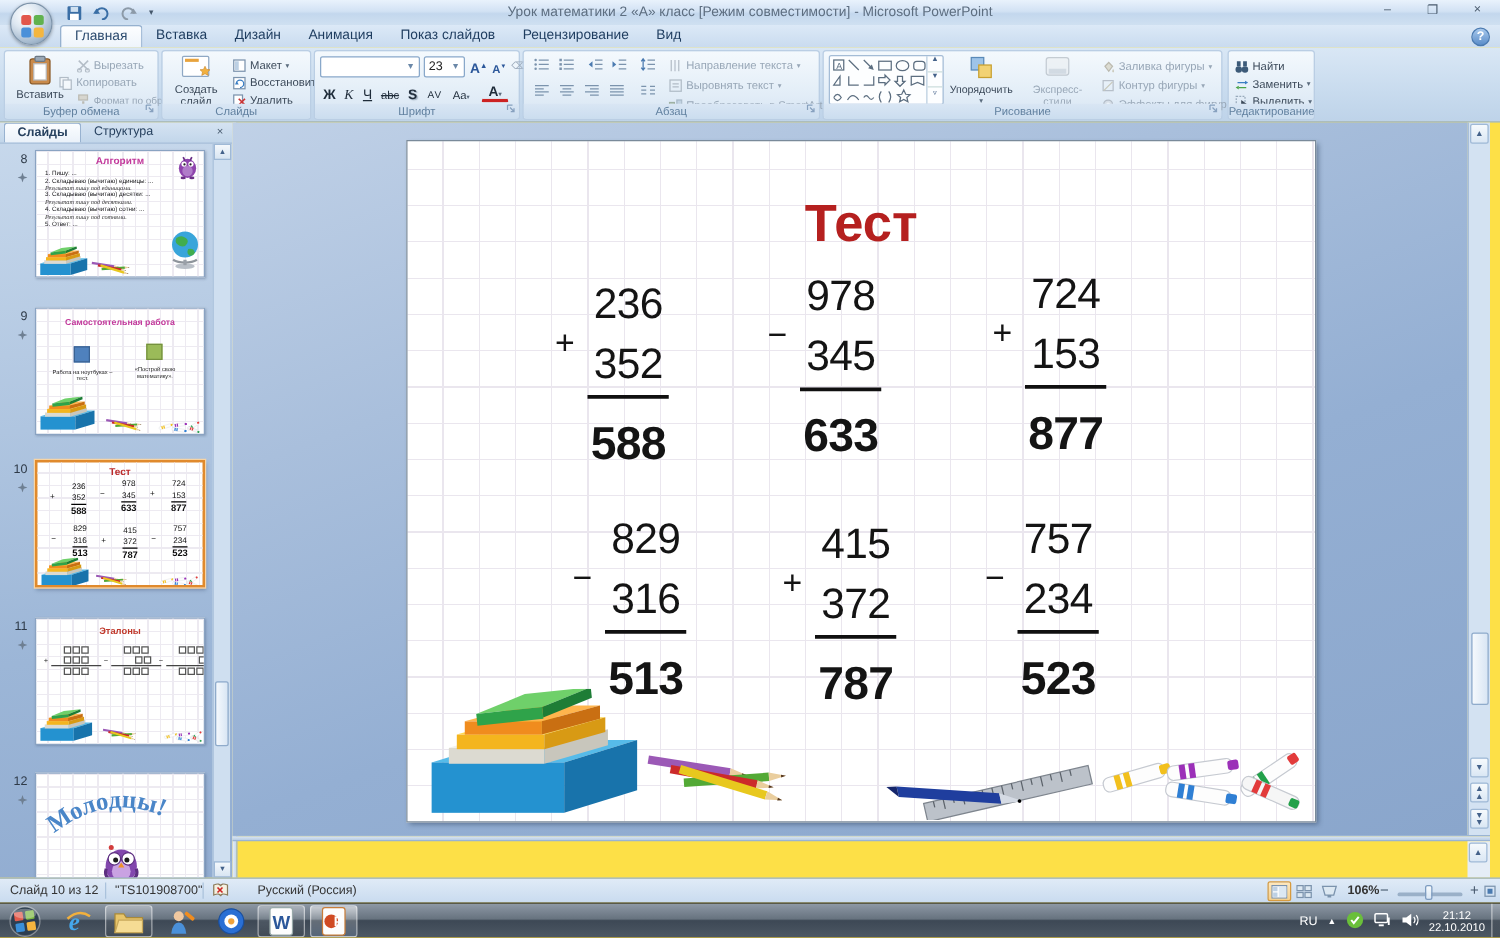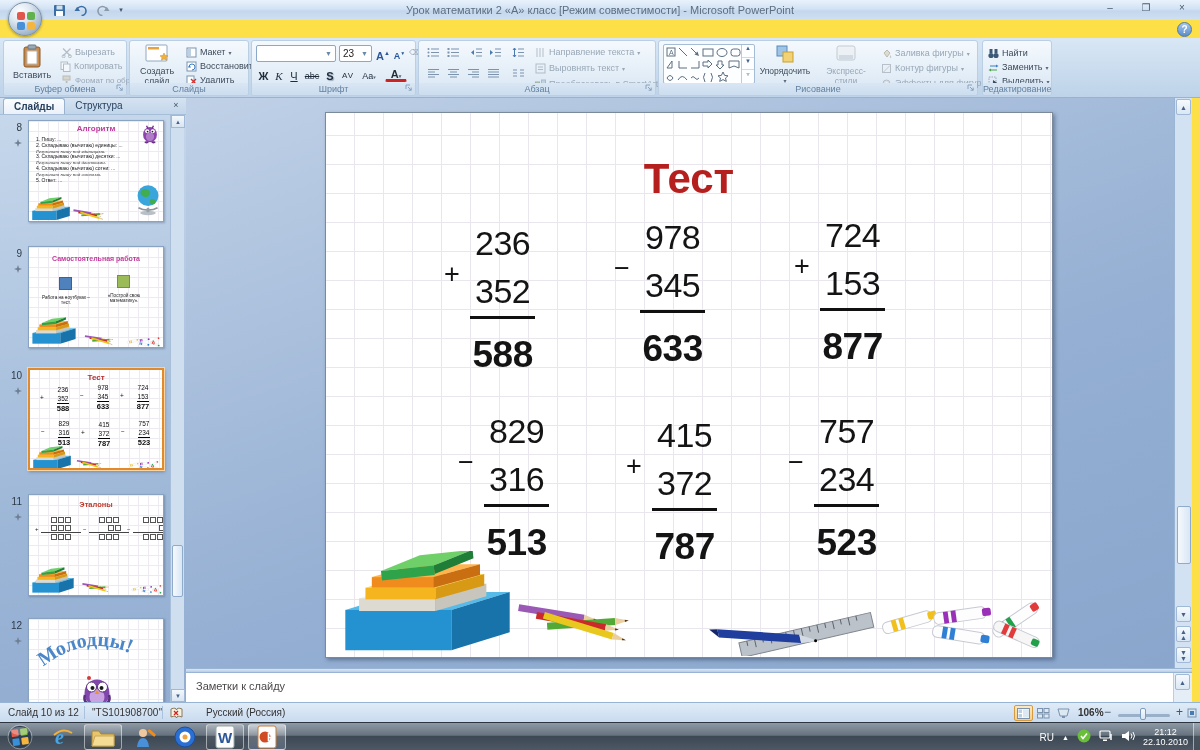--- a/index.html
+++ b/index.html
@@ -267,20 +267,29 @@
         </svg>
       </span>
   <span class="qbtn" style="width:10px;color:#44576b;font-size:7px">▾</span>
 </div>
 <div id="winbtns">
   <span>–</span>
   <span>❐</span>
   <span>×</span>
 </div>
 
+<div id="tabrow">
+  <div class="tab active">Главная</div>
+  <div class="tab">Вставка</div>
+  <div class="tab">Дизайн</div>
+  <div class="tab">Анимация</div>
+  <div class="tab">Показ слайдов</div>
+  <div class="tab">Рецензирование</div>
+  <div class="tab">Вид</div>
+</div>
 <div id="helpbtn">?</div>
 
 <div id="ribbon">
 
   <div class="group" style="left:3px;width:124px">
     <div class="bigbtn" style="left:3px">
       <svg width="20" height="24">
             <rect x="2" y="3" width="16" height="20" rx="2" fill="#c98a4b" stroke="#8a5a28"></rect>
             <rect x="5" y="7" width="10" height="13" fill="#fff" stroke="#b9b9b9"></rect>
             <rect x="6" y="1" width="8" height="4" rx="1" fill="#9aa7b4" stroke="#6b7885"></rect>
@@ -289,21 +298,21 @@
       <div style="font-size:6px;color:#5a6b7d">▾</div>
     </div>
     <div class="smbtn dim" style="left:57px;top:4px">
       <svg class="dimic" width="11" height="11">
             <path d="M2,1.5 L9.5,9 M9.5,1.5 L2,9" stroke="#7b93ad" stroke-width="1.3"></path>
             <circle cx="2.6" cy="9.3" r="1.5" fill="none" stroke="#7b93ad"></circle>
             <circle cx="8.9" cy="9.3" r="1.5" fill="none" stroke="#7b93ad"></circle>
           </svg>
       <span>Вырезать</span>
     </div>
-    <div class="smbtn dim" style="left:56px;top:18px">
+    <div class="smbtn dim" style="left:43px;top:18px">
       <svg class="dimic" width="11" height="11">
             <rect x="1" y="1" width="6.5" height="7.5" fill="#fff" stroke="#7b93ad"></rect>
             <rect x="3.5" y="3" width="6.5" height="7.5" fill="#fff" stroke="#7b93ad"></rect>
           </svg>
       <span>Копировать</span>
     </div>
     <div class="smbtn dim" style="left:57px;top:32px;font-size:8px">
       <svg class="dimic" width="11" height="11">
             <rect x="2" y="1" width="7" height="4" fill="#d9c49a" stroke="#a89468"></rect>
             <rect x="4.7" y="6" width="1.8" height="4.5" fill="#a89468"></rect>
@@ -871,23 +880,20 @@
 
 <div id="vscroll">
   <div class="vbtn" style="top:1px">▲</div>
   <div class="sthumb" style="left:2px;top:408px;height:58px;width:14px"></div>
   <div class="vbtn" style="top:508px">▼</div>
   <div class="vbtn dbl" style="top:528px">▲<br>▲</div>
   <div class="vbtn dbl" style="top:549px">▼<br>▼</div>
 </div>
 
 <div id="notessplit"></div>
-<div id="notes">
-  <div id="notes-text">Заметки к слайду</div>
-</div>
 <div id="notesscroll">
   <div class="vbtn" style="position:static;margin:1px">▲</div>
 </div>
 
 <div id="statusbar">
   <div class="sbitem" style="left:8px">Слайд 10 из 12</div>
   <div class="sbsep" style="left:84px"></div>
   <div class="sbitem" style="left:92px">"TS101908700"</div>
   <div class="sbsep" style="left:162px"></div>
   <div class="sbitem" style="left:170px;top:3px">

